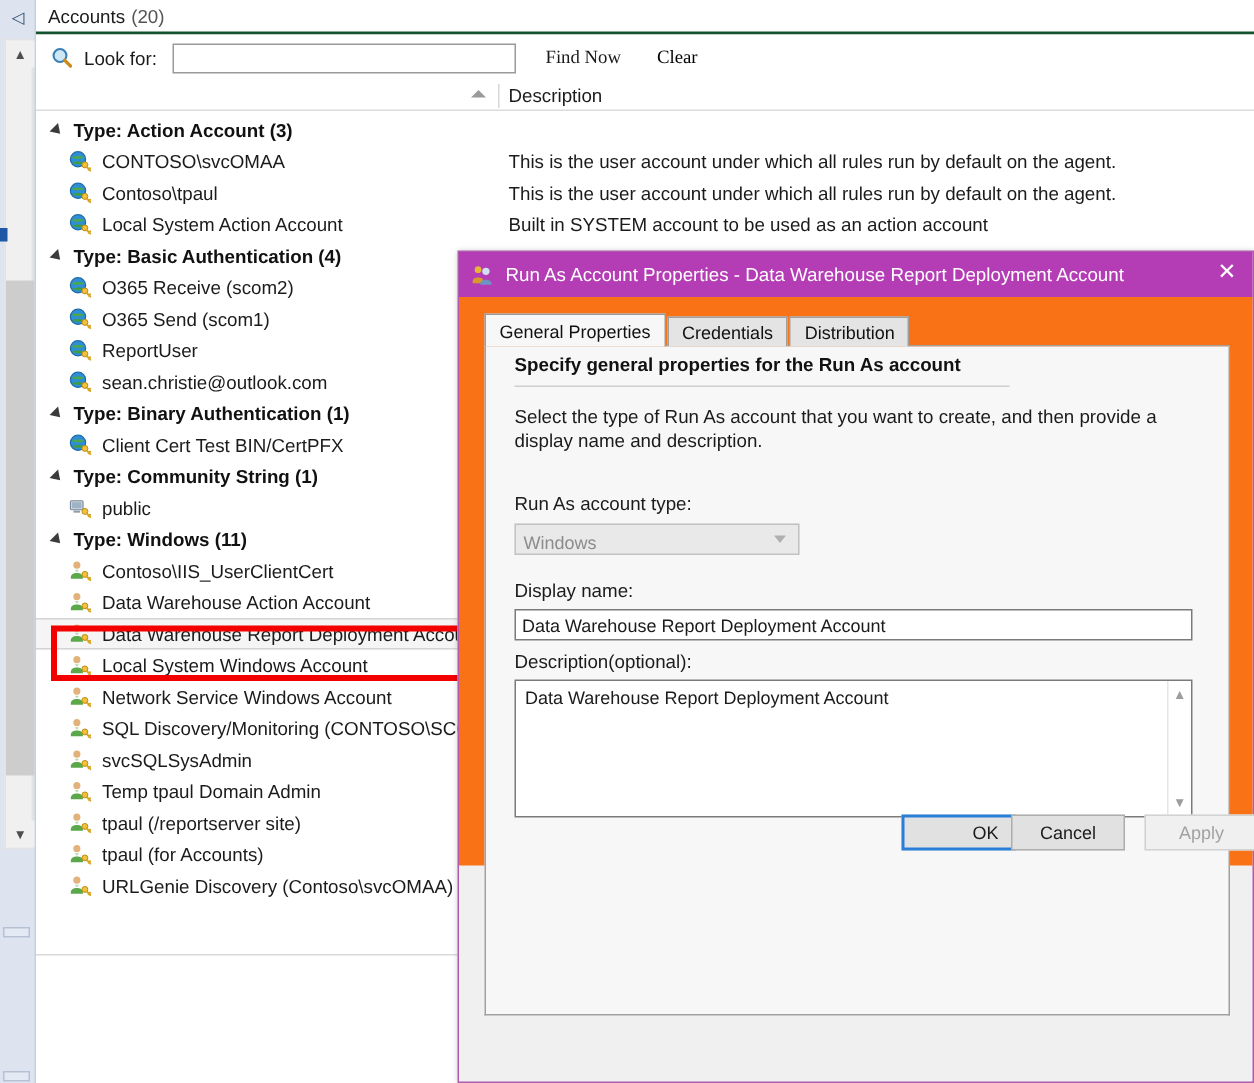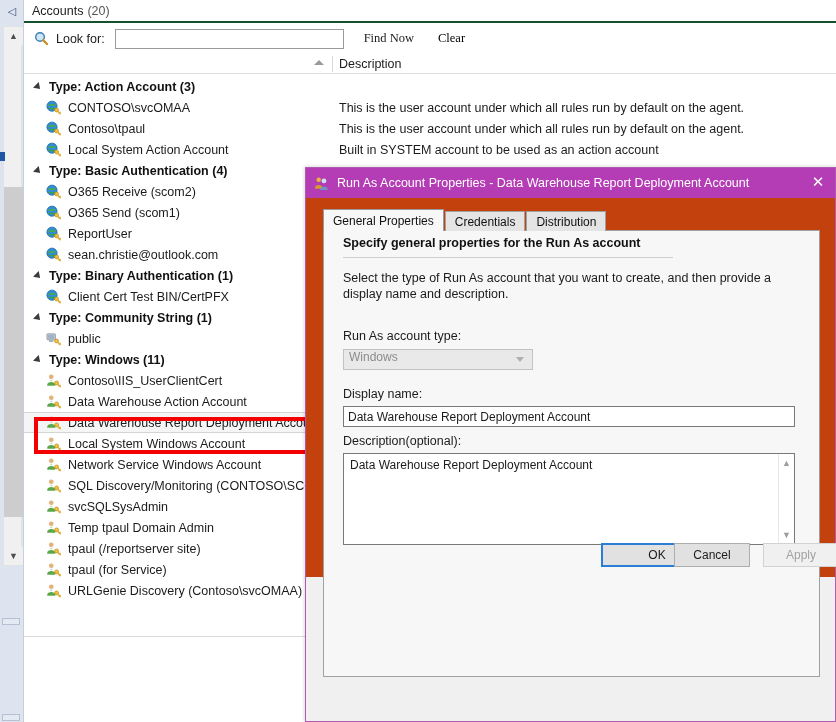--- a/index.html
+++ b/index.html
@@ -164,21 +164,21 @@
     display: flex; align-items: center; color: #ffffff;
   }
   .dlg-title .dlg-ico { margin-left: 8px; margin-right: 8px; display: block; }
   .dlg-title-text { font-size: 12.5px; color: #ffffff; }
   .dlg-close {
     position: absolute; right: 0; top: 0; width: 34px; height: 26px;
     display: flex; align-items: center; justify-content: center;
     color: #ffffff; font-size: 15px; line-height: 1;
   }
 
-  .dlg-body { position: relative; height: 379px; background: #c2410c; }
+  .dlg-body { position: relative; height: 379px; background: #f97316; }
 
   .tabstrip {
     position: absolute; left: 17px; top: 11px; height: 22px;
     display: flex; align-items: flex-end;
   }
   .tab {
     height: 20px; padding: 0 9px; font-size: 12px; color: #111;
     background: #e4e4e4; border: 1px solid #a0a0a0; border-bottom: none;
     display: flex; align-items: center; margin-right: 1px;
   }
@@ -206,21 +206,21 @@
   .intro-text {
     position: absolute; left: 19px; top: 39px; width: 460px;
     font-size: 12.5px; color: #1b1b1b; line-height: 16px;
   }
   .field-label {
     position: absolute; font-size: 12.5px; color: #1b1b1b;
   }
   .combo {
     position: absolute; left: 19px; top: 118px; width: 190px; height: 21px;
     background: #e9e9e9; border: 1px solid #c2c2c2;
-    display: flex; align-items: flex-start;
+    display: flex; align-items: flex-end;
   }
   .combo-val { margin-left: 5px; font-size: 12px; color: #8c8c8c; }
   .combo-arrow {
     position: absolute; right: 8px; top: 7px;
     width: 0; height: 0;
     border-left: 4px solid transparent; border-right: 4px solid transparent;
     border-top: 5px solid #b0b0b0;
   }
   .text-input {
     position: absolute; left: 19px; width: 452px; height: 21px;
@@ -513,21 +513,21 @@
           <span class="item-label">tpaul (/reportserver site)</span>
         </div>
         <div class="item-row">
           <svg width="15" height="15" viewBox="0 0 16 16" class="ico">
             <circle cx="5.6" cy="4.0" r="2.5" fill="#e3b27a"></circle>
             <path d="M1.3 12.6 C1.3 8.6 9.9 8.6 9.9 12.6 L9.9 13.6 L1.3 13.6 Z" fill="#5aa84a"></path>
             <path d="M4.0 7.2 L5.6 9.0 L7.2 7.2" fill="#bcd9b0"></path>
             <circle cx="11.3" cy="10.6" r="2.1" fill="#f2c23c" stroke="#b98a14" stroke-width="0.7"></circle>
             <path d="M12.6 12.1 L15.2 14.7 M14.0 14.0 L15.0 13.0" stroke="#d9a524" stroke-width="1.4" stroke-linecap="round"></path>
           </svg>
-          <span class="item-label">tpaul (for Service)</span>
+          <span class="item-label">tpaul (for Accounts)</span>
         </div>
         <div class="item-row">
           <svg width="15" height="15" viewBox="0 0 16 16" class="ico">
             <circle cx="5.6" cy="4.0" r="2.5" fill="#e3b27a"></circle>
             <path d="M1.3 12.6 C1.3 8.6 9.9 8.6 9.9 12.6 L9.9 13.6 L1.3 13.6 Z" fill="#5aa84a"></path>
             <path d="M4.0 7.2 L5.6 9.0 L7.2 7.2" fill="#bcd9b0"></path>
             <circle cx="11.3" cy="10.6" r="2.1" fill="#f2c23c" stroke="#b98a14" stroke-width="0.7"></circle>
             <path d="M12.6 12.1 L15.2 14.7 M14.0 14.0 L15.0 13.0" stroke="#d9a524" stroke-width="1.4" stroke-linecap="round"></path>
           </svg>
           <span class="item-label">URLGenie Discovery (Contoso\svcOMAA)</span>

